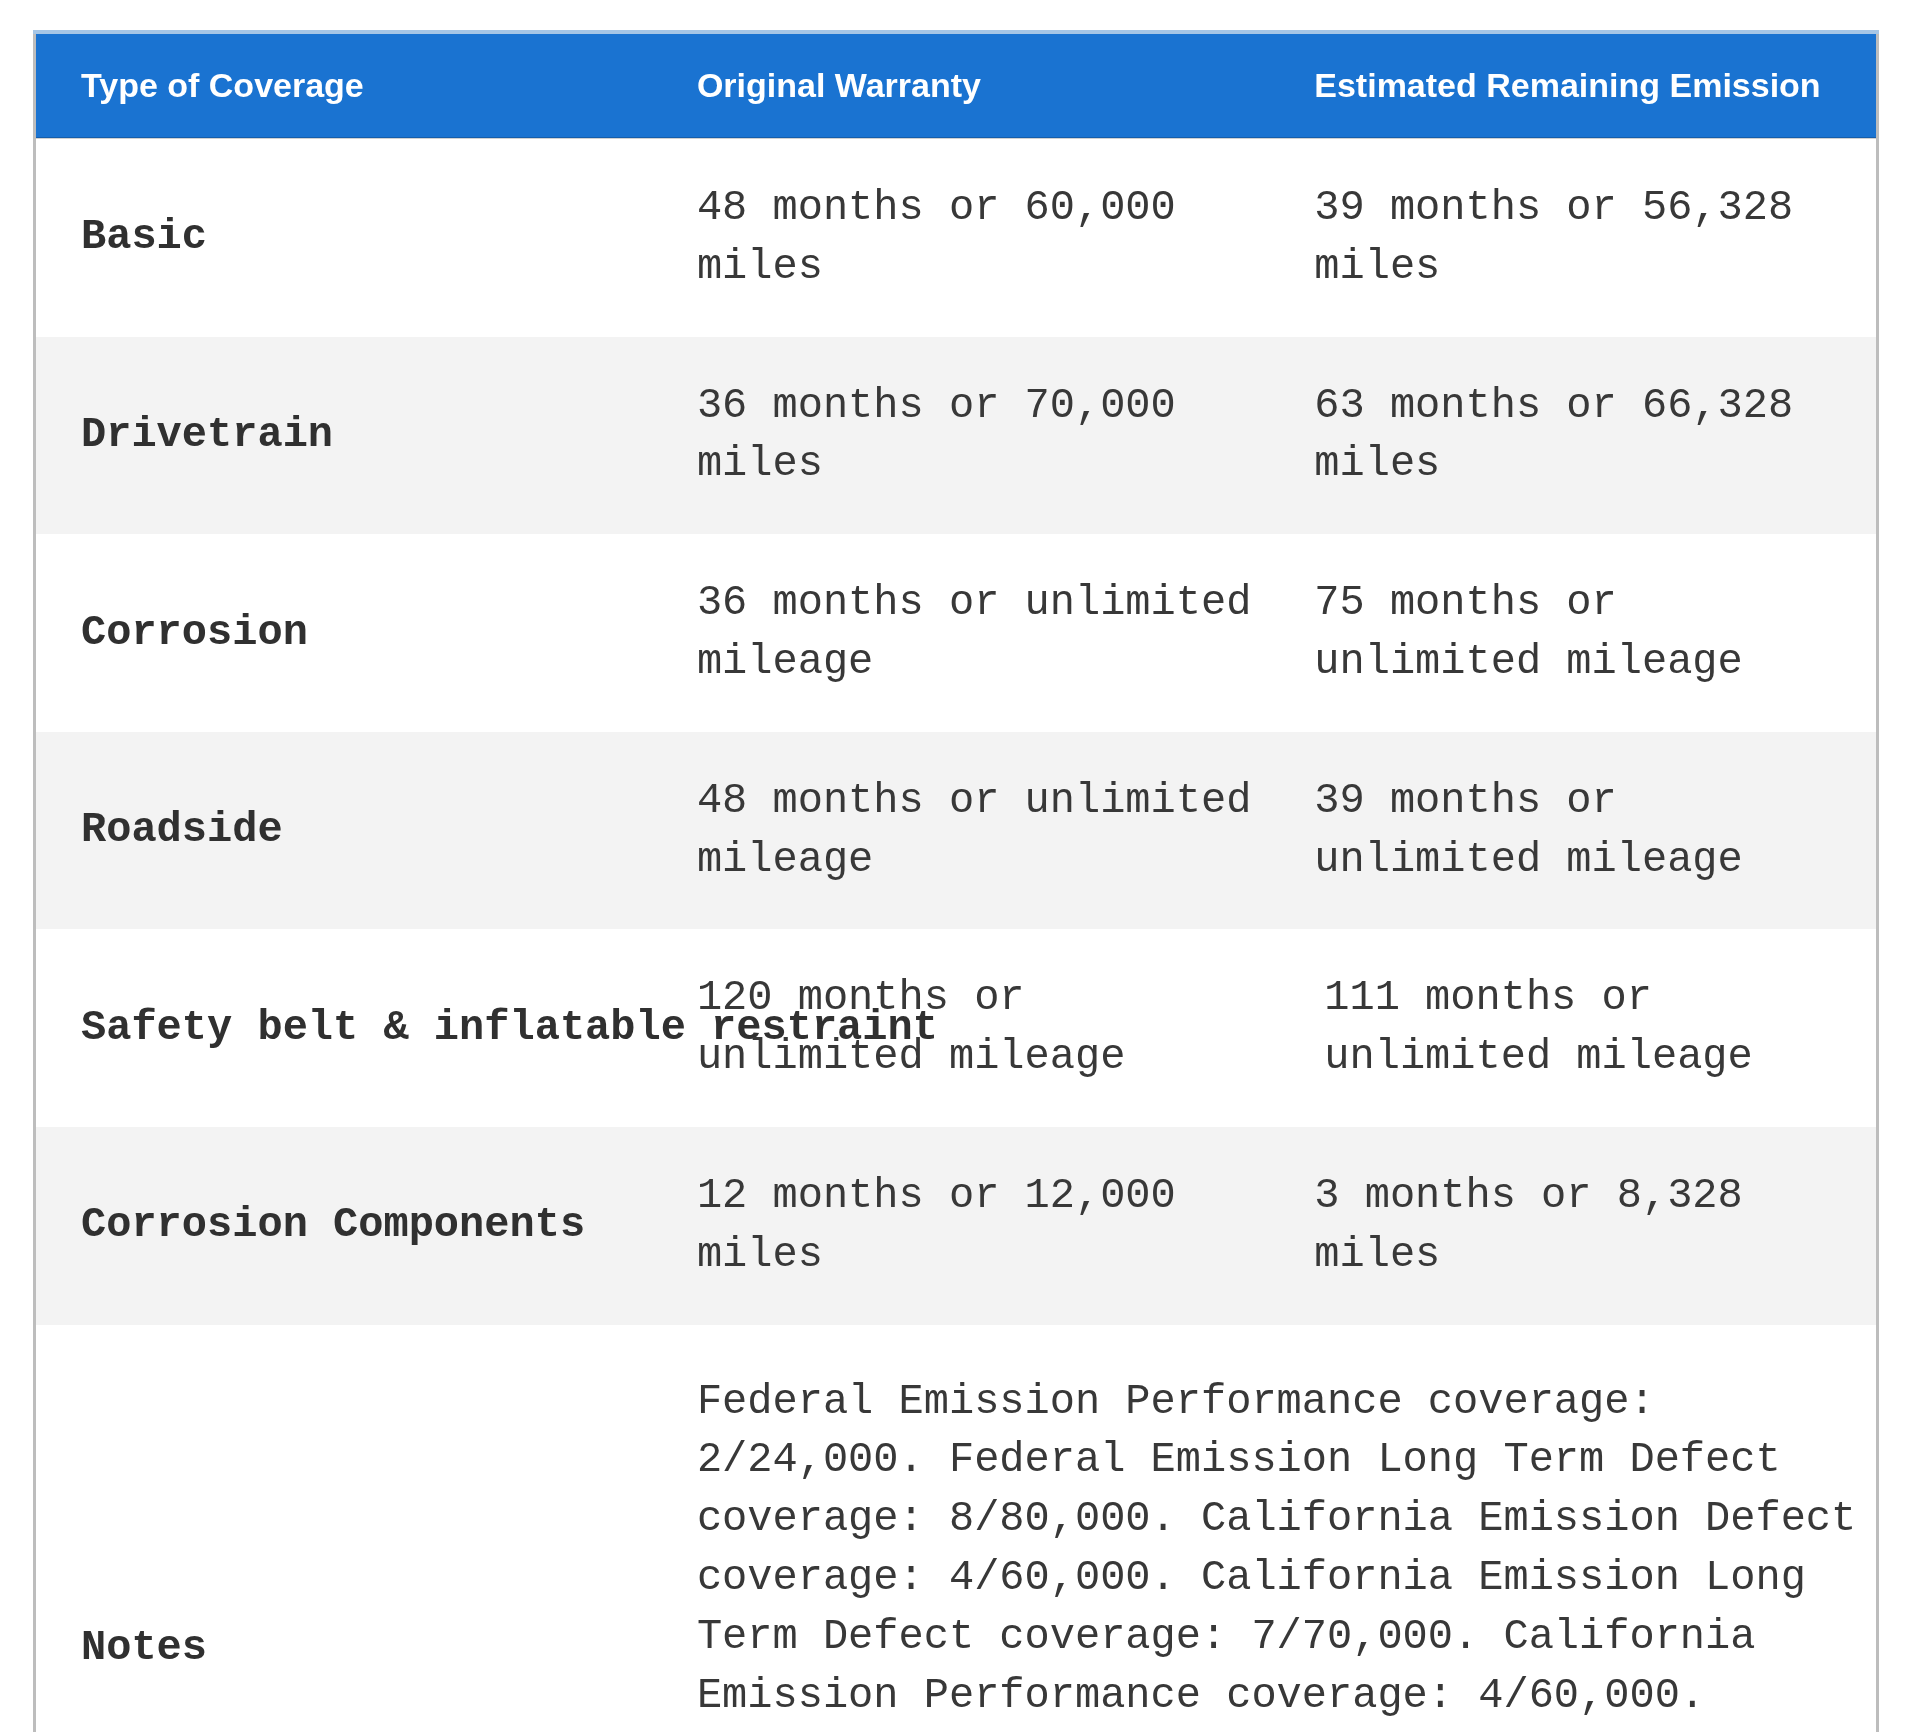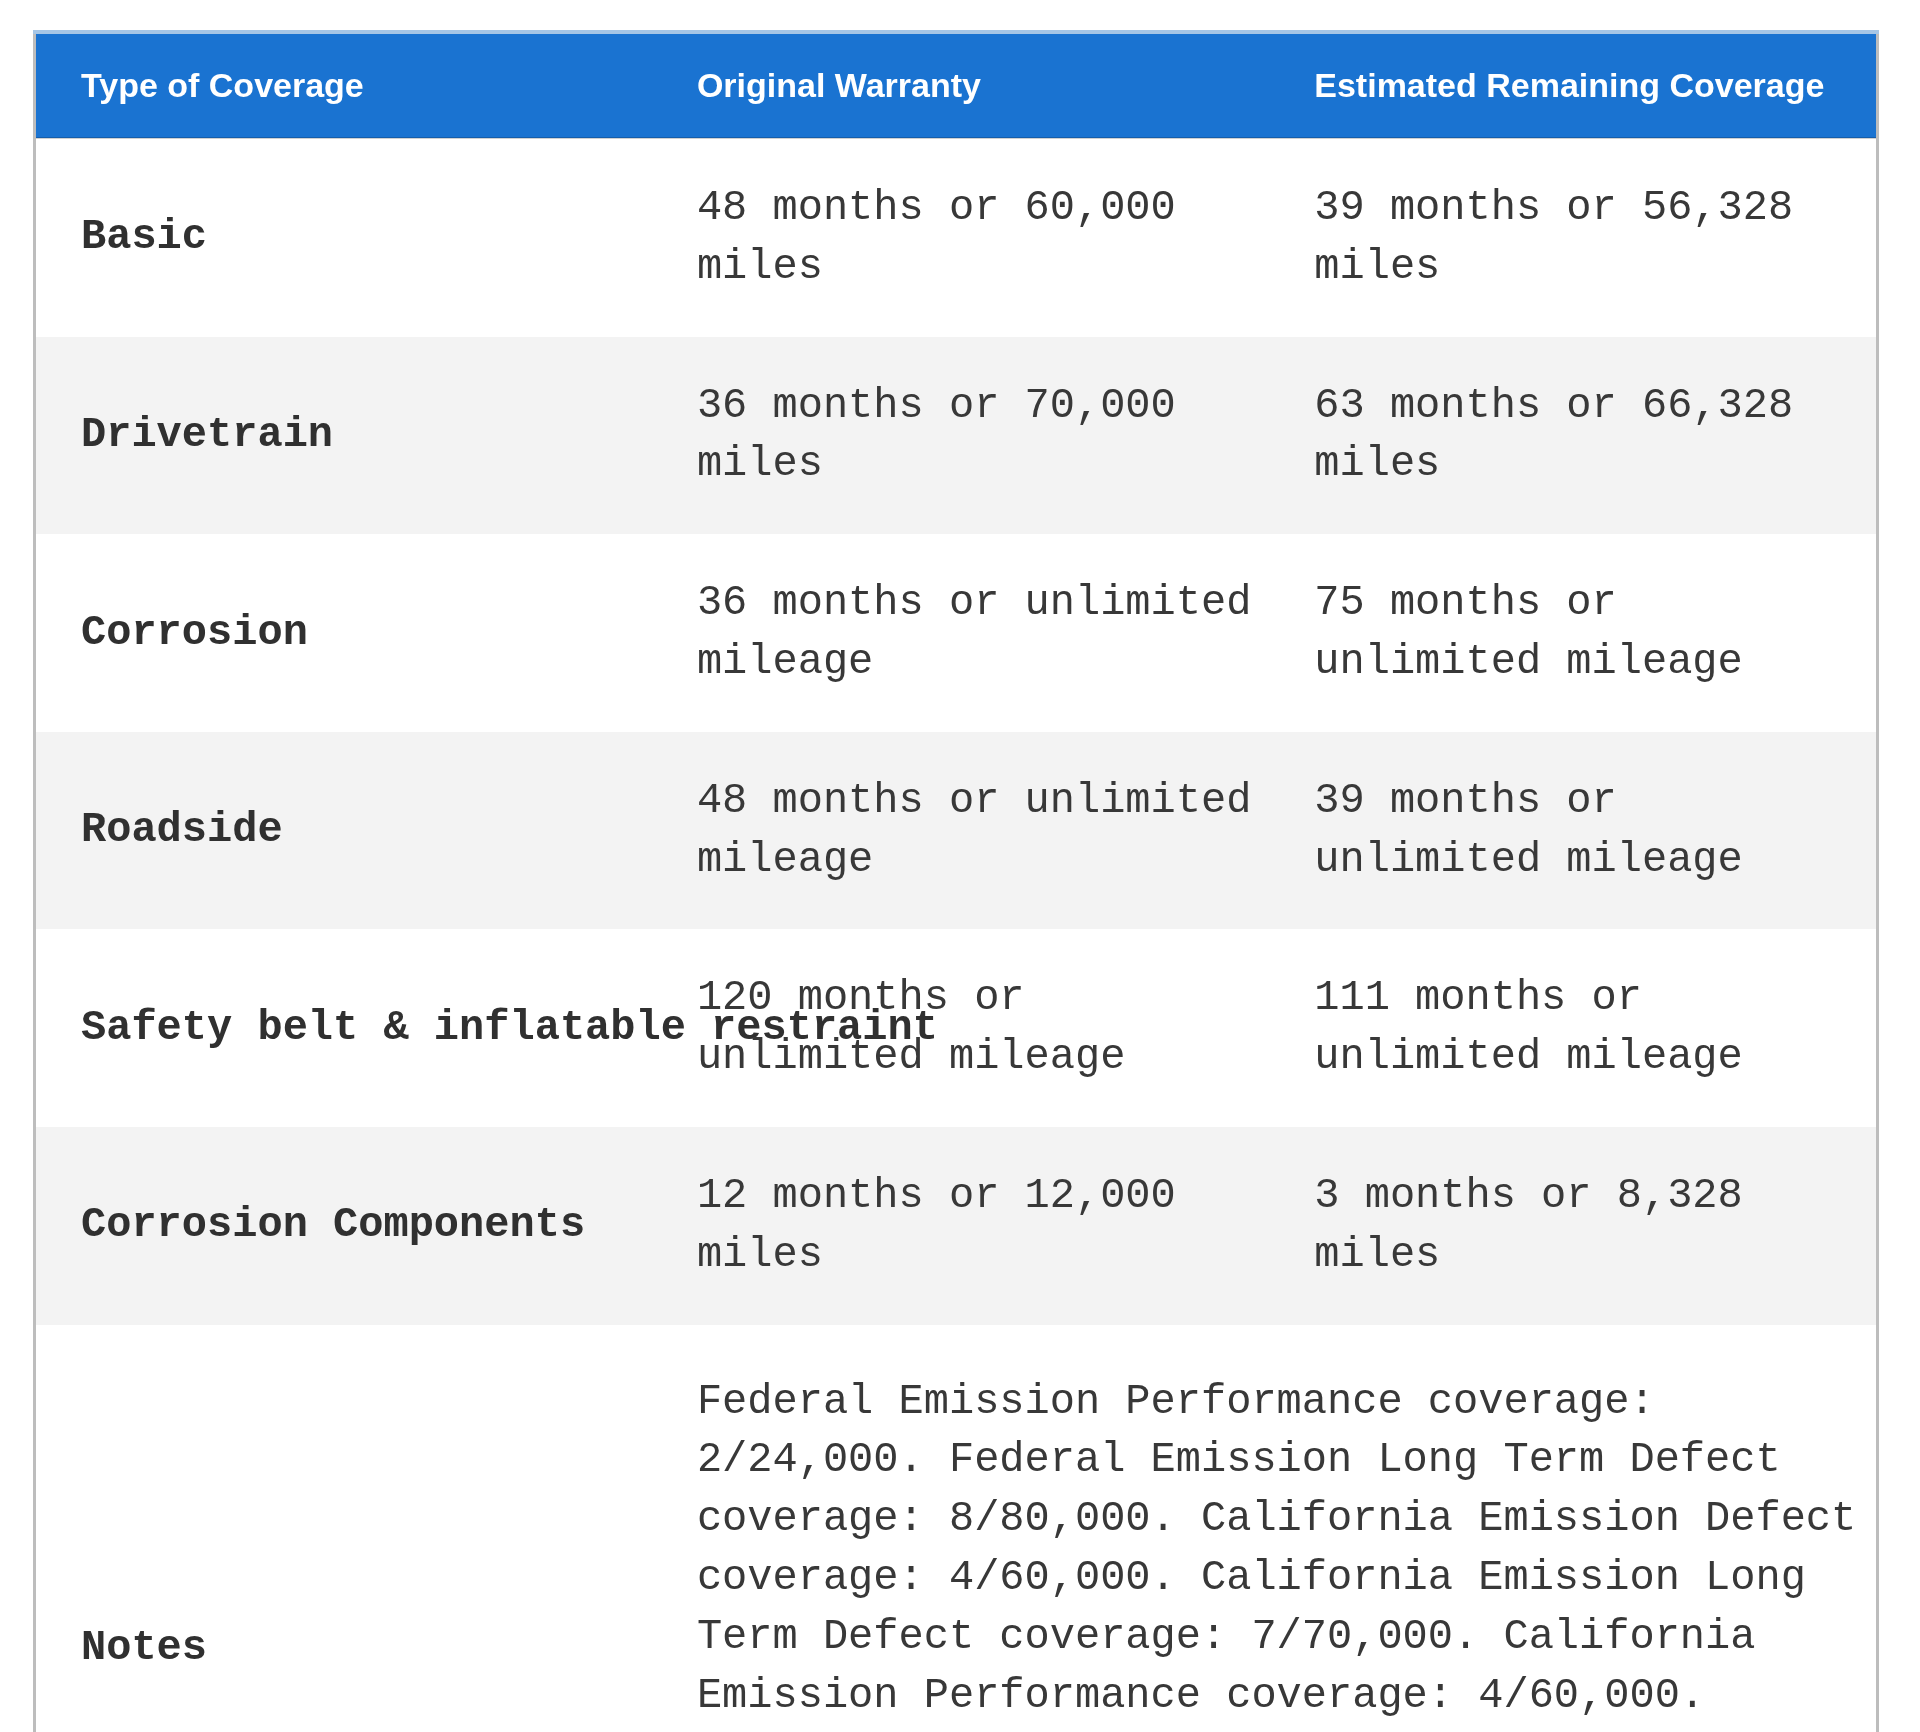--- a/index.html
+++ b/index.html
@@ -52,41 +52,42 @@
   }
   td.row-label {
     font-weight: bold;
     color: #303030;
     white-space: nowrap;
   }
   .constrain {
     display: inline-block;
     max-width: 500px;
     vertical-align: top;
+    margin-left: 10px;
   }
   td.notes-cell {
     padding-top: 48px;
     padding-bottom: 70px;
   }
 </style>
 </head>
 <body>
 
 <div class="page">
   <table class="warranty">
     <colgroup>
       <col class="c1">
         <col class="c2">
         <col class="c3">
     </colgroup>
     <thead>
       <tr>
         <th>Type of Coverage</th>
         <th>Original Warranty</th>
-        <th>Estimated Remaining Coverage</th>
+        <th>Estimated Remaining Emission</th>
       </tr>
     </thead>
     <tbody>
       <tr>
         <td class="row-label">Basic</td>
         <td>48 months or 60,000 miles</td>
         <td>39 months or 56,328 miles</td>
       </tr>
       <tr>
         <td class="row-label">Drivetrain</td>

